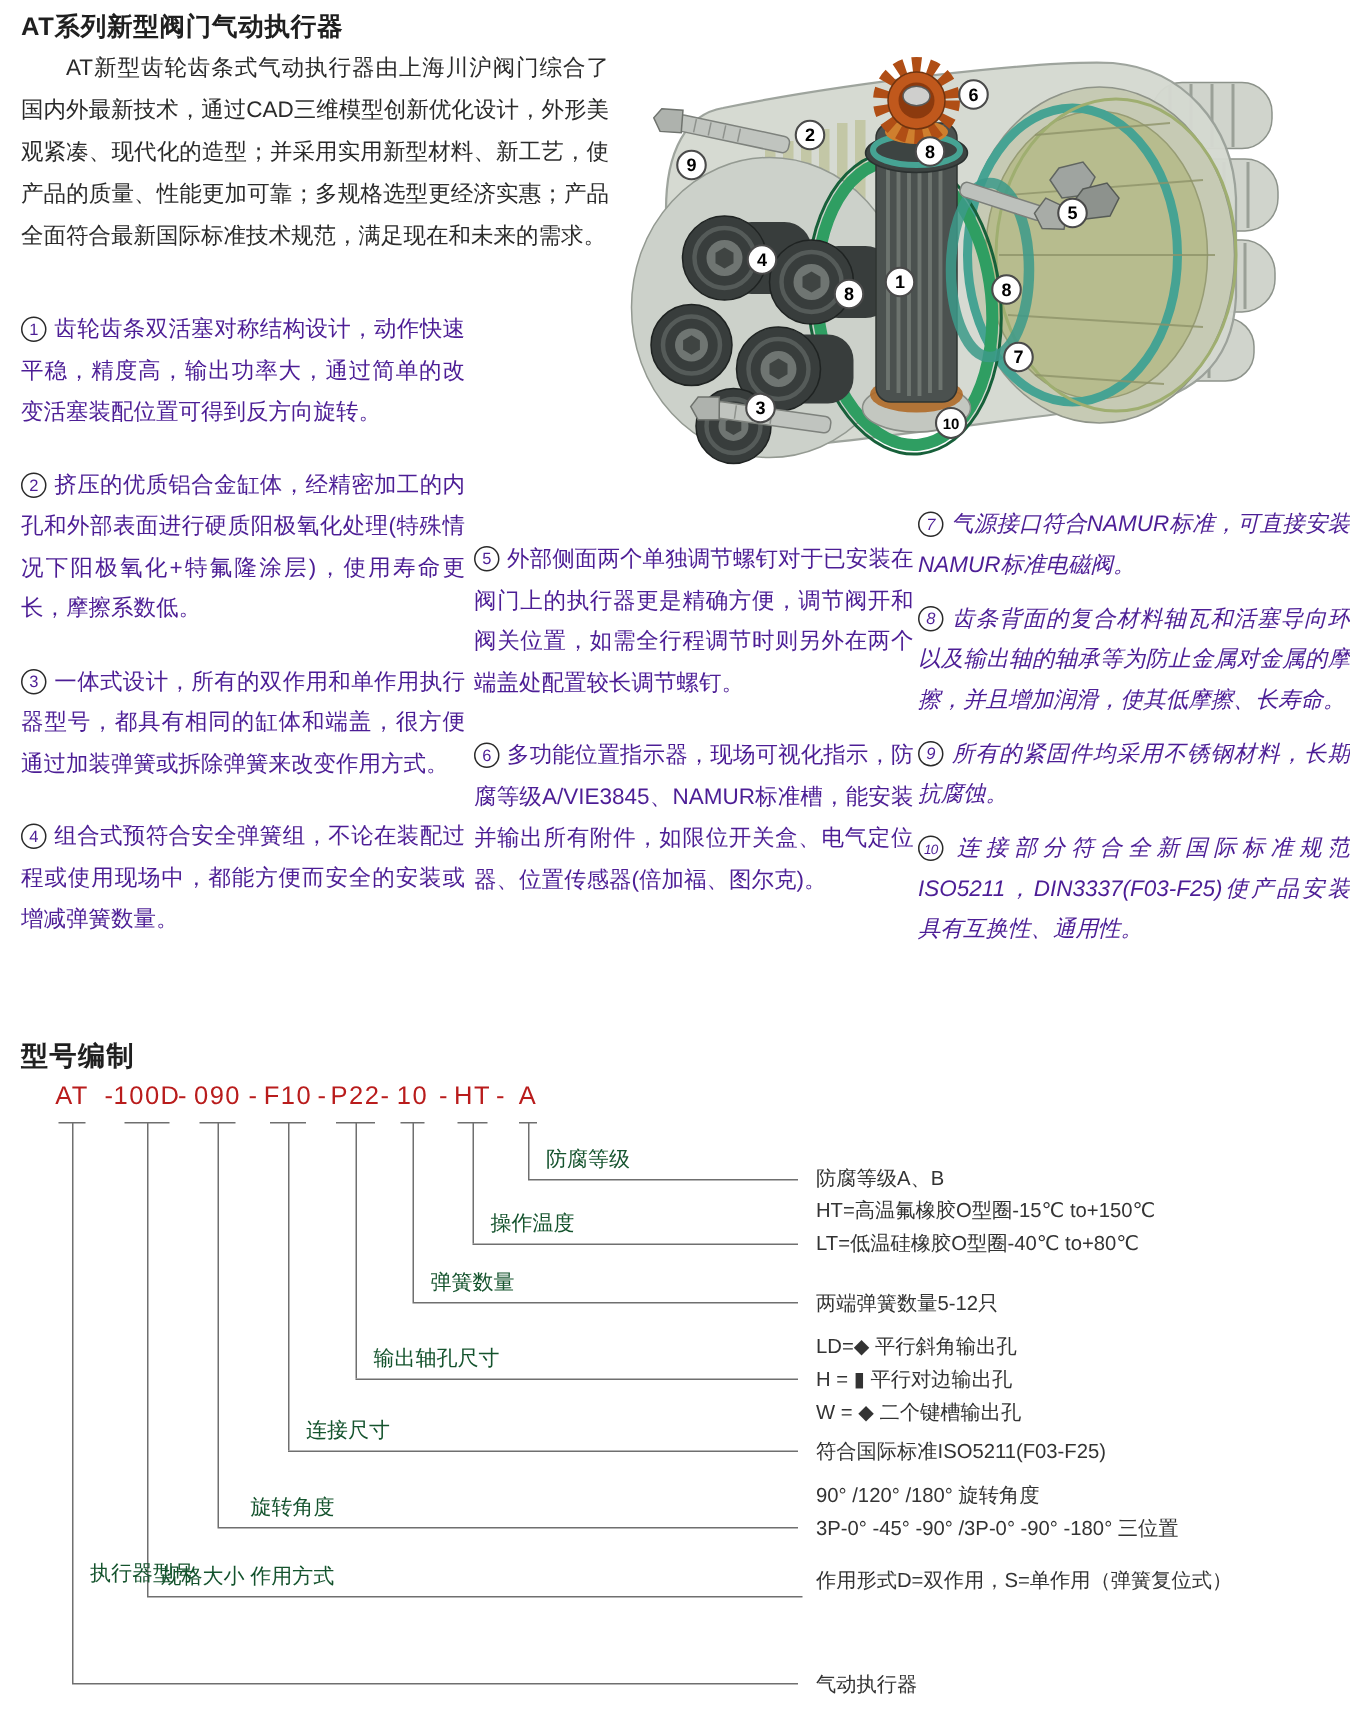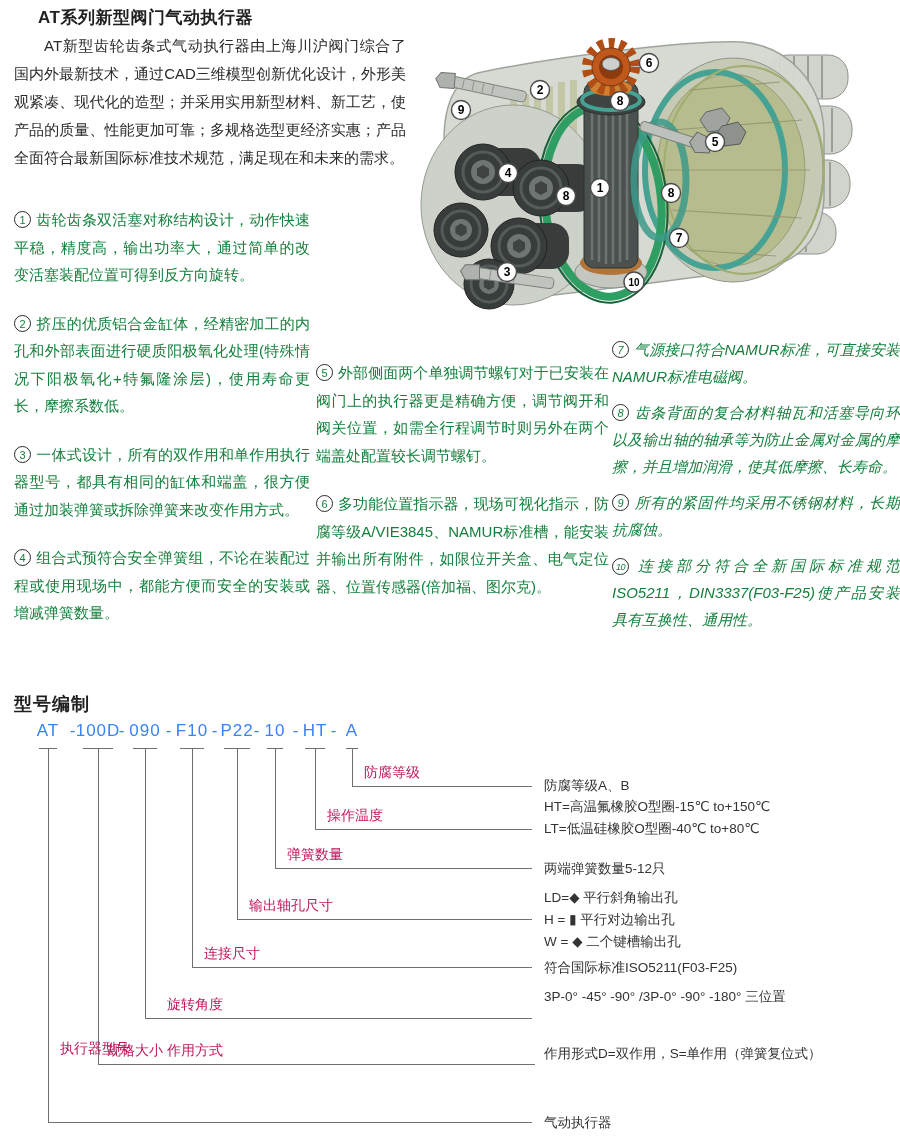--- a/index.html
+++ b/index.html
@@ -2,41 +2,41 @@
 <html><head>
 <meta charset="utf-8">
 <style>
   html,body{margin:0;padding:0;}
   body{
     width:900px;height:1145px;position:relative;background:#ffffff;
     font-family:"Liberation Sans","DejaVu Sans",sans-serif;color:#1f1f1f;
     overflow:hidden;
   }
   h1,h2,p{margin:0;}
-  .title{position:absolute;left:14px;top:6px;font-size:17px;font-weight:bold;letter-spacing:.5px;margin-left:24px;}
+  .title{position:absolute;left:14px;top:6px;font-size:17px;font-weight:bold;letter-spacing:.5px;}
   .intro{position:absolute;left:14px;top:32px;width:392px;font-size:15px;line-height:28px;
          text-indent:2em;text-align:justify;color:#2a2a2a;}
-  .col{position:absolute;font-size:15px;line-height:27.5px;text-align:justify;color:#15803d;}
+  .col{position:absolute;font-size:15px;line-height:27.5px;text-align:justify;color:#4c1d95;}
   .col p{margin:0 0 21px 0;}
   .col-left{left:14px;top:206px;width:296px;}
   .col-mid{left:316px;top:359px;width:293px;}
   .col-right{left:612px;top:336px;width:288px;line-height:27px;}
   .col-right p{margin:0 0 9px 0;font-style:italic;}
   .cnum{display:inline-block;width:17px;height:17px;border:1px solid #2a2a2a;border-radius:50%;
         text-align:center;line-height:16px;font-size:11px;margin-right:5px;vertical-align:1px;
         text-indent:0;box-sizing:border-box;}
   .cnum.ten{font-size:9px;letter-spacing:-.5px;}
   .illu{position:absolute;left:410px;top:20px;width:445px;height:300px;}
   .mh{position:absolute;left:14px;top:692px;font-size:18px;font-weight:bold;letter-spacing:1px;}
-  .seg,.sep{position:absolute;top:721px;transform:translateX(-50%);font-size:17px;color:#3b82f6;
+  .seg,.sep{position:absolute;top:721px;transform:translateX(-50%);font-size:17px;color:#b91c1c;
         letter-spacing:1px;white-space:nowrap;}
   .tick{position:absolute;top:748px;height:0;border-top:1.2px solid #6f6f6f;}
   .vline{position:absolute;width:1.2px;background:#6f6f6f;}
   .hline{position:absolute;height:1.2px;background:#6f6f6f;}
-  .dlabel{position:absolute;font-size:14px;color:#be185d;white-space:nowrap;}
+  .dlabel{position:absolute;font-size:14px;color:#14532d;white-space:nowrap;}
   .desc{position:absolute;left:544px;font-size:13.5px;line-height:22px;color:#333;white-space:nowrap;}
 </style>
 </head>
 <body>
 
 <h1 class="title">AT系列新型阀门气动执行器</h1>
 <p class="intro">AT新型齿轮齿条式气动执行器由上海川沪阀门综合了国内外最新技术，通过CAD三维模型创新优化设计，外形美观紧凑、现代化的造型；并采用实用新型材料、新工艺，使产品的质量、性能更加可靠；多规格选型更经济实惠；产品全面符合最新国际标准技术规范，满足现在和未来的需求。</p>
 
 <svg class="illu" viewBox="0 0 445 300" aria-hidden="true">
 
@@ -319,20 +319,21 @@
   </div>
   <div class="desc" style="top:887px">
     <div>LD=◆ 平行斜角输出孔</div>
     <div>H = ▮ 平行对边输出孔</div>
     <div>W = ◆ 二个键槽输出孔</div>
   </div>
   <div class="desc" style="top:957px">
     <div>符合国际标准ISO5211(F03-F25)</div>
   </div>
   <div class="desc" style="top:986px">
+    <div>90° /120° /180° 旋转角度</div>
     <div>3P-0° -45° -90° /3P-0° -90° -180° 三位置</div>
   </div>
   <div class="desc" style="top:1043px">
     <div>作用形式D=双作用，S=单作用（弹簧复位式）</div>
   </div>
   <div class="desc" style="top:1112px">
     <div>气动执行器</div>
   </div>
 </div>
 

